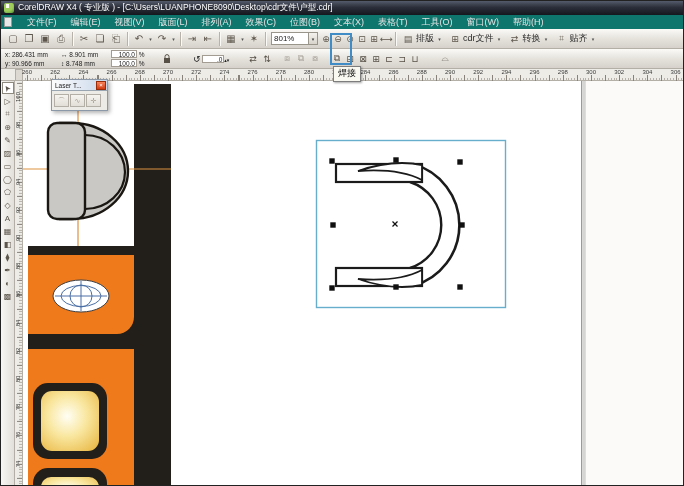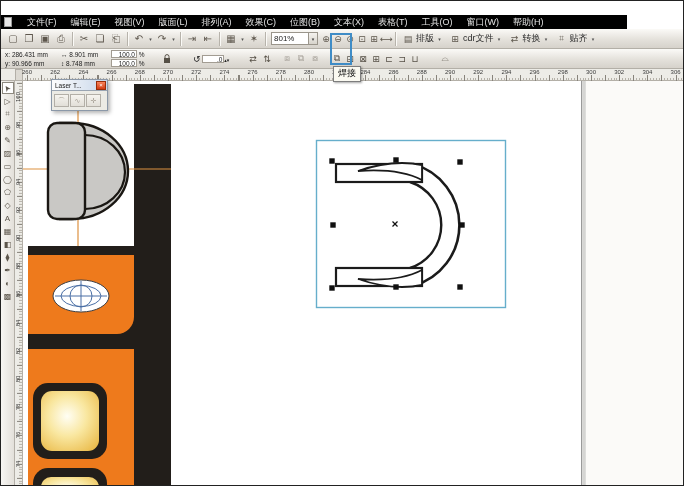--- a/index.html
+++ b/index.html
@@ -13,22 +13,22 @@
   .titlebar {
     position:absolute; left:0; top:0; width:684px; height:14px;
     background: linear-gradient(180deg,#545b6b 0%,#2b2f3a 45%,#15171e 100%);
     display:flex; align-items:center; gap:4px; padding-left:3px;
   }
   .titlebar .title { color:#fff; font-size:8.5px; white-space:nowrap; }
   .appicon { width:10px; height:10px; border-radius:2px;
     background: radial-gradient(circle at 35% 30%, #fdfdf3 0 2px, #9fcf5a 2px 5px, #4d8f36 100%); }
   
   .menubar {
-    position:absolute; left:0; top:14px; width:626px; height:14px;
-    background:#000000; display:flex; align-items:center; padding-left:3px;
+    position:absolute; left:0; top:14px; width:684px; height:14px;
+    background:#0f766e; display:flex; align-items:center; padding-left:3px;
   }
   .docicon { width:8px; height:10px; background:#e8e8e8; border:1px solid #999; margin-right:8px; }
   .menu-item { color:#e3e3e3; font-size:9px; padding:0 7px; white-space:nowrap; }
   
   .toolbar, .propbar {
     position:absolute; left:0; width:684px; height:20px;
     background: linear-gradient(180deg,#fbfaf7 0%,#e4e1db 55%,#d6d2cb 100%);
     border-bottom:1px solid #b3afa7;
   }
   .toolbar { top:28px; display:flex; align-items:center; padding-left:4px; }
@@ -103,20 +103,24 @@
     border:2px solid #3f8cc6; z-index:60; pointer-events:none; }
   .tooltip { position:absolute; left:332px; top:65px; z-index:55;
     background:#faf9f1; border:1px solid #7d7d7d; box-shadow:1px 1px 2px rgba(0,0,0,.35);
     font-size:9px; color:#111; padding:0px 4px 1px; white-space:nowrap; }
 </style>
 </head>
 <body>
 
 <div id="app">
 
+  <div class="titlebar">
+    <div class="appicon"></div>
+    <div class="title">CorelDRAW X4 ( 专业版 ) - [C:\Users\LUANPHONE8090\Desktop\cdr文件\户型.cdr]</div>
+  </div>
 
   <div class="menubar">
     <div class="docicon"></div>
     <div id="menu-items" style="display:flex;">
         <span class="menu-item">文件(F)</span>
         <span class="menu-item">编辑(E)</span>
         <span class="menu-item">视图(V)</span>
         <span class="menu-item">版面(L)</span>
         <span class="menu-item">排列(A)</span>
         <span class="menu-item">效果(C)</span>

